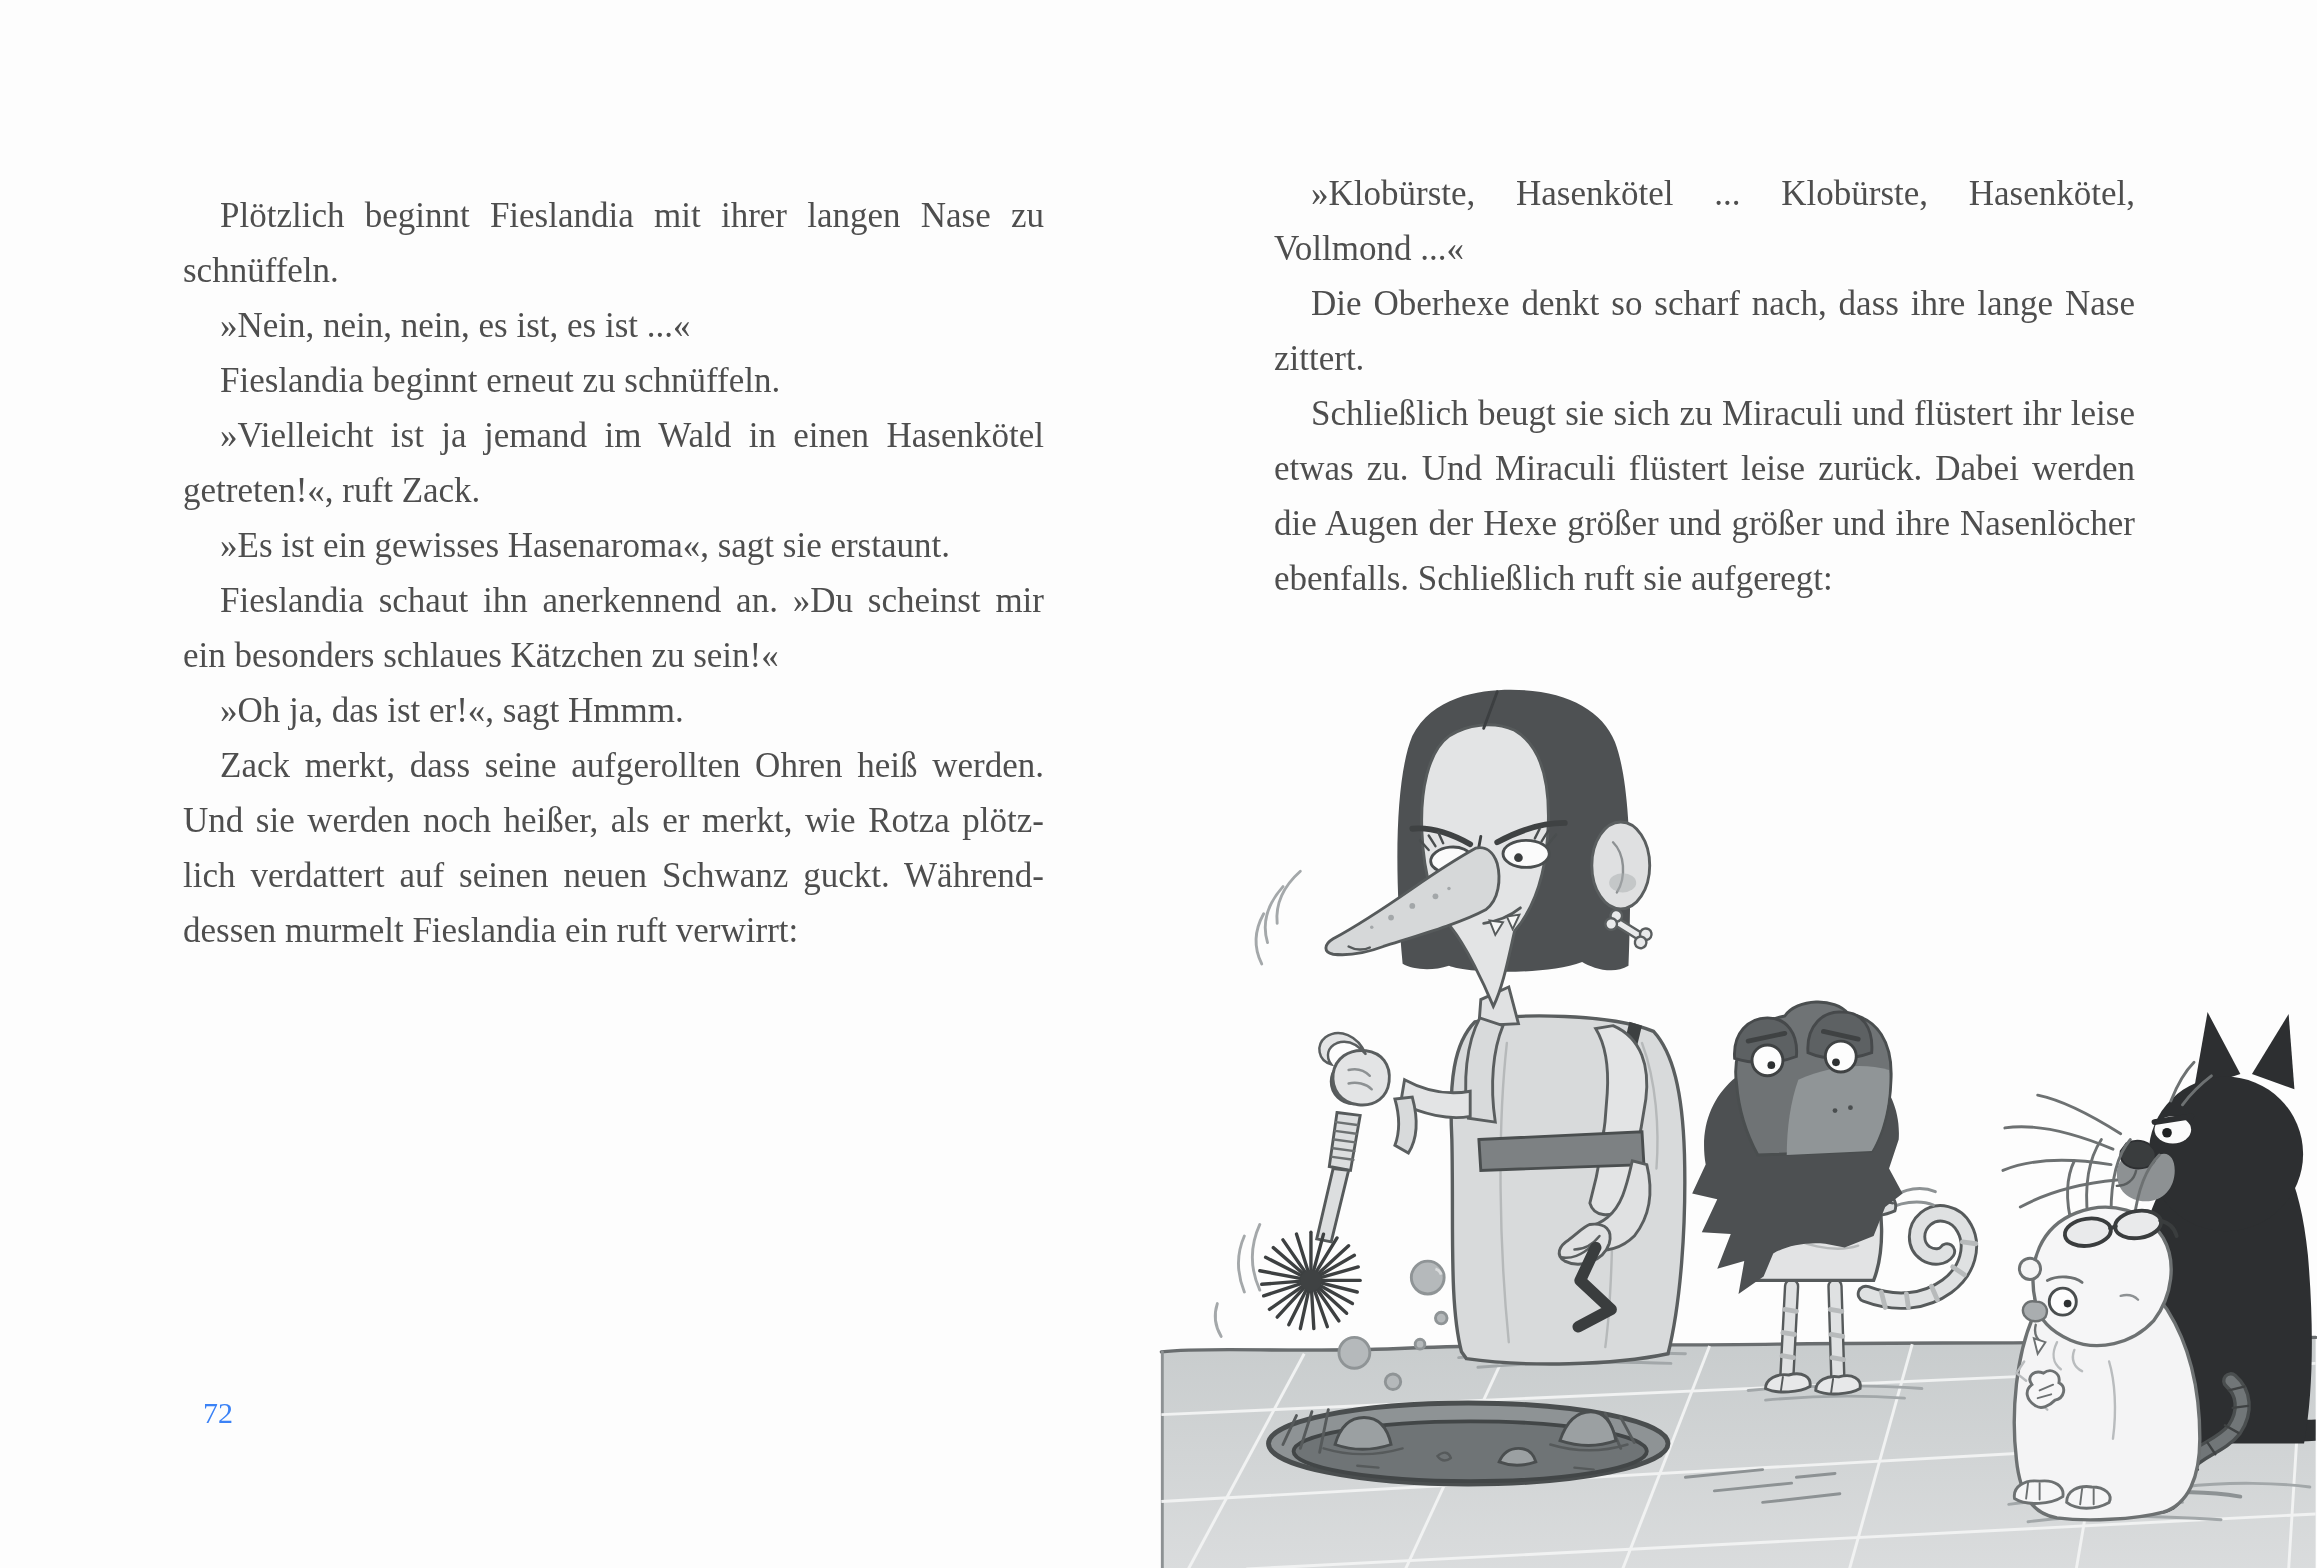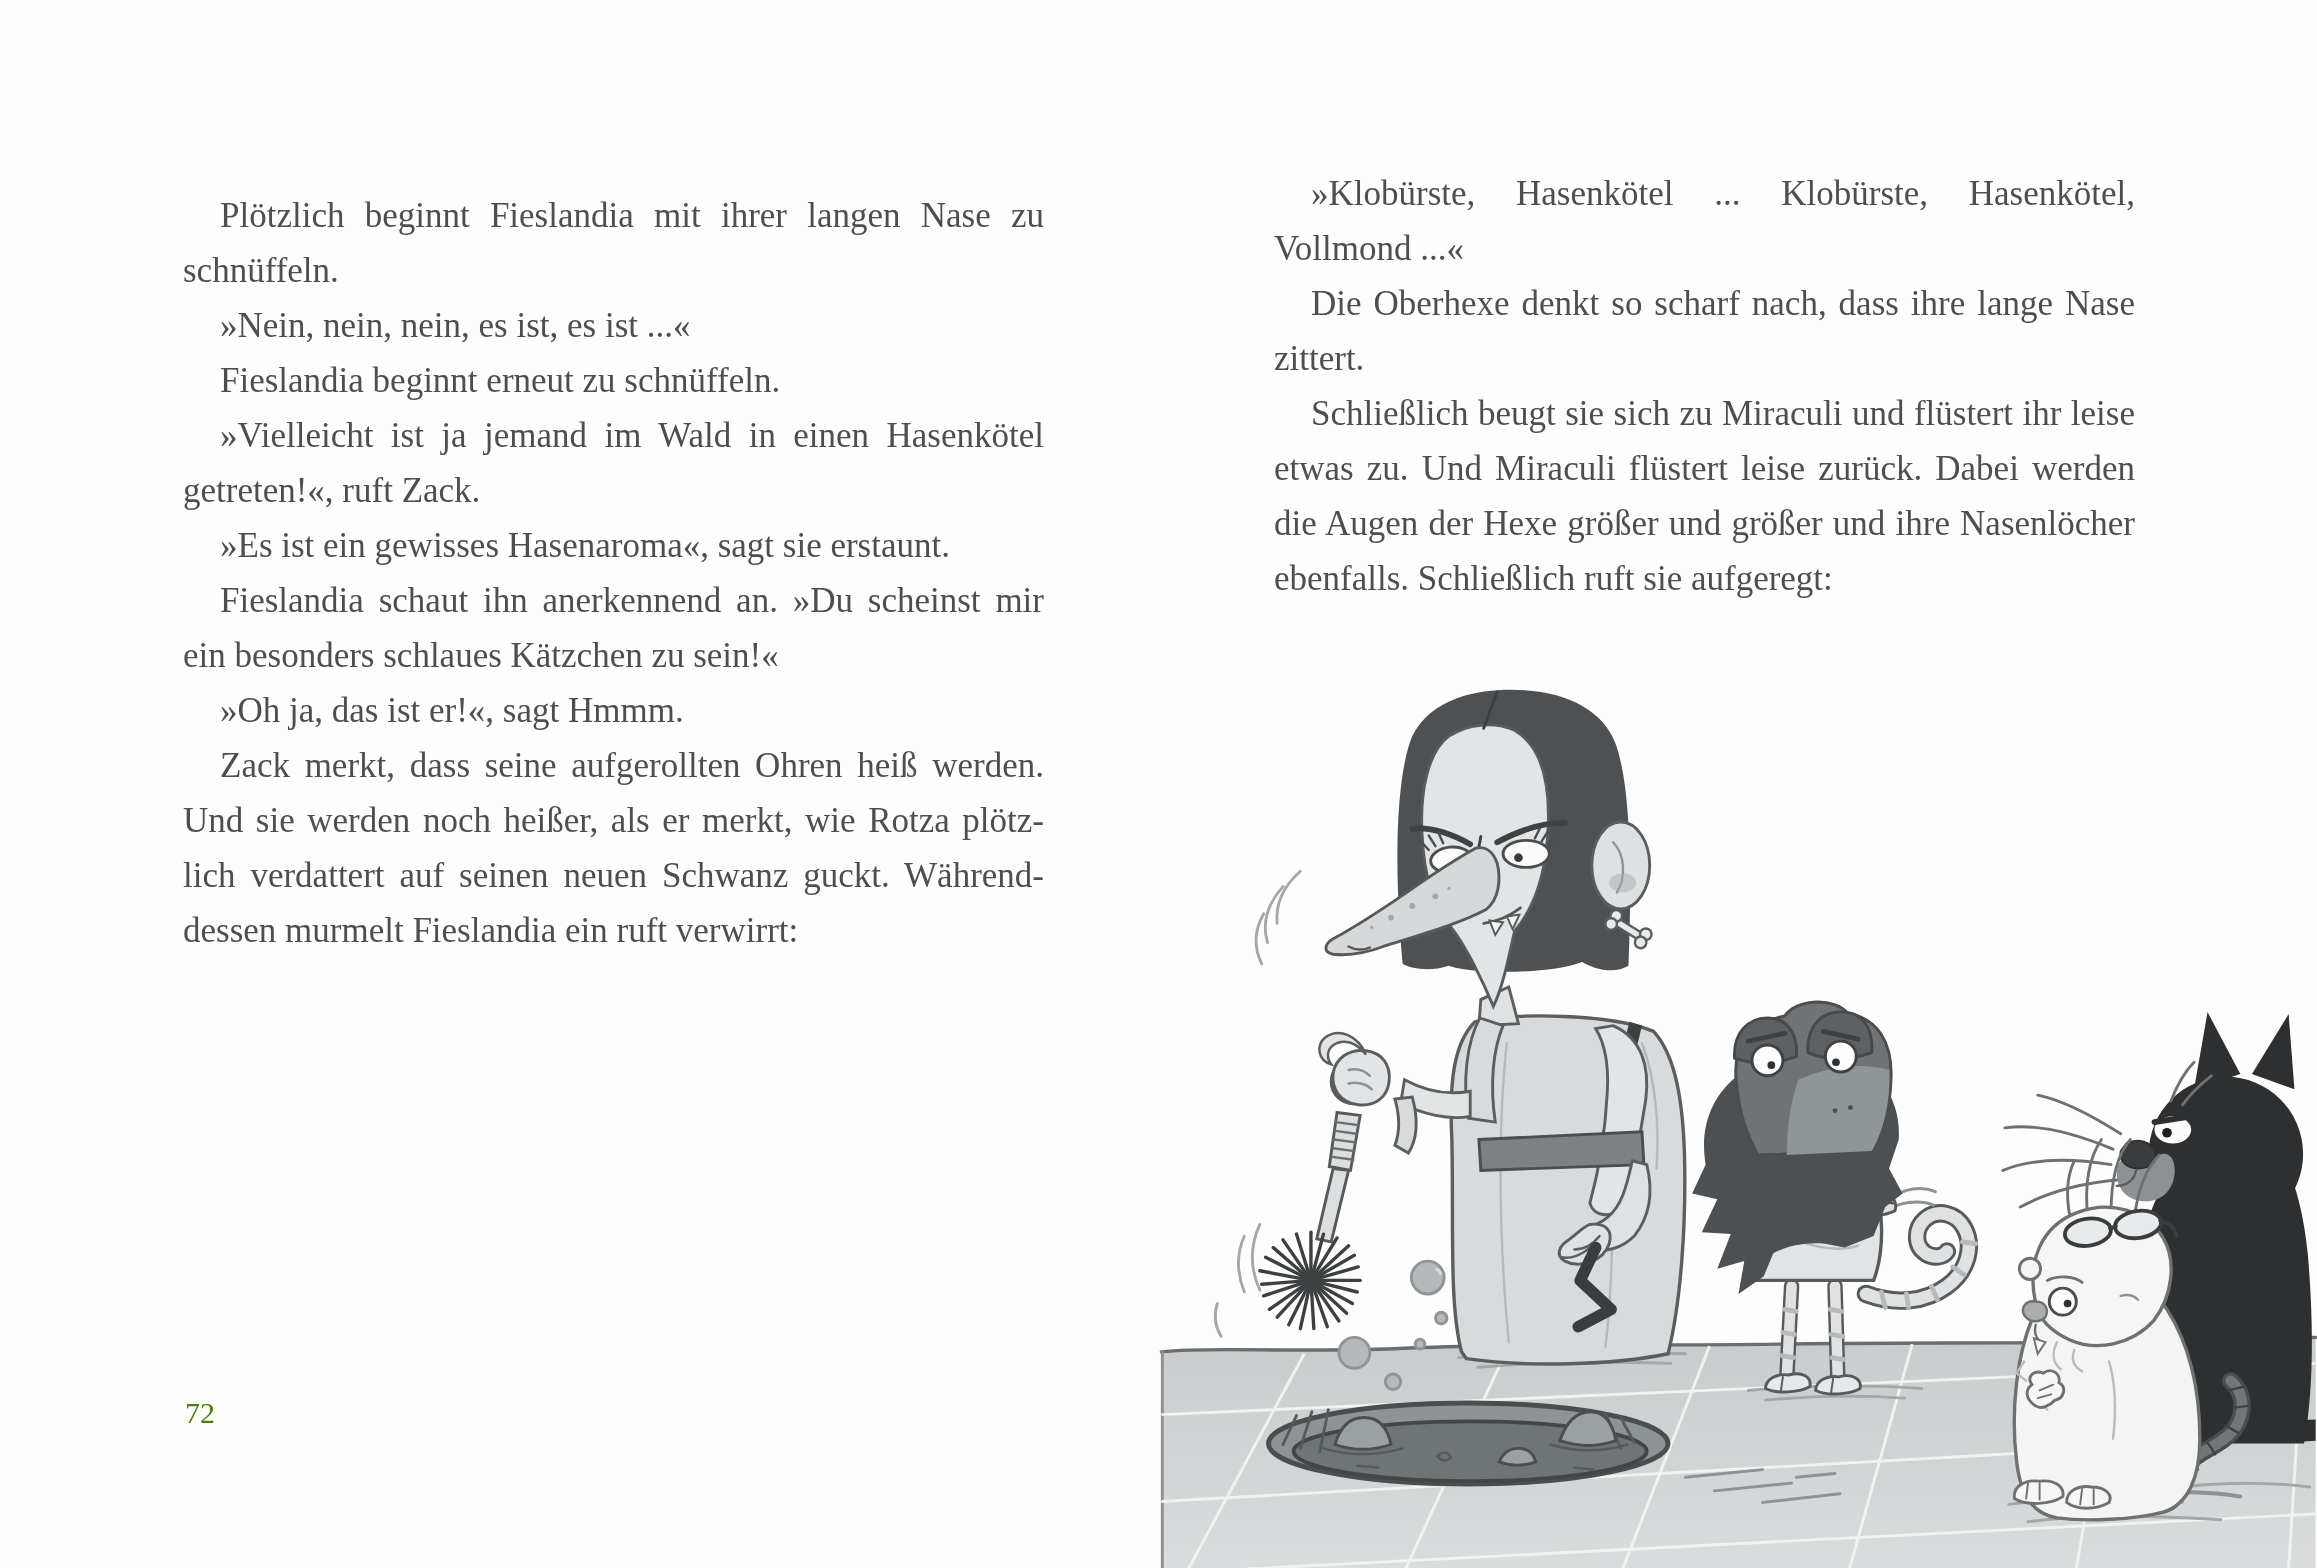--- a/index.html
+++ b/index.html
@@ -8,21 +8,21 @@
     font-family:"Liberation Serif", serif;overflow:hidden;
   }
   .text-col{
     position:absolute;width:861px;color:#4e4e4e;font-size:35px;
     line-height:55px;text-align:justify;
   }
   .text-col p{margin:0;text-indent:37px;}
   #left-text{left:183px;top:164px;margin-top:24px;}
   #right-text{left:1274px;top:166px;}
   .page-number{
-    position:absolute;left:185px;top:1396px;font-size:30px;color:#4d7c0f;
+    position:absolute;left:203px;top:1396px;font-size:30px;color:#3b82f6;
   }
   .illustration{position:absolute;left:1159px;top:628px;width:1159px;height:941px;}
   svg .ln{fill:none;stroke-linecap:round;stroke-linejoin:round;}
 </style>
 </head>
 <body>
 
 <div class="spread">
 
   <div>

